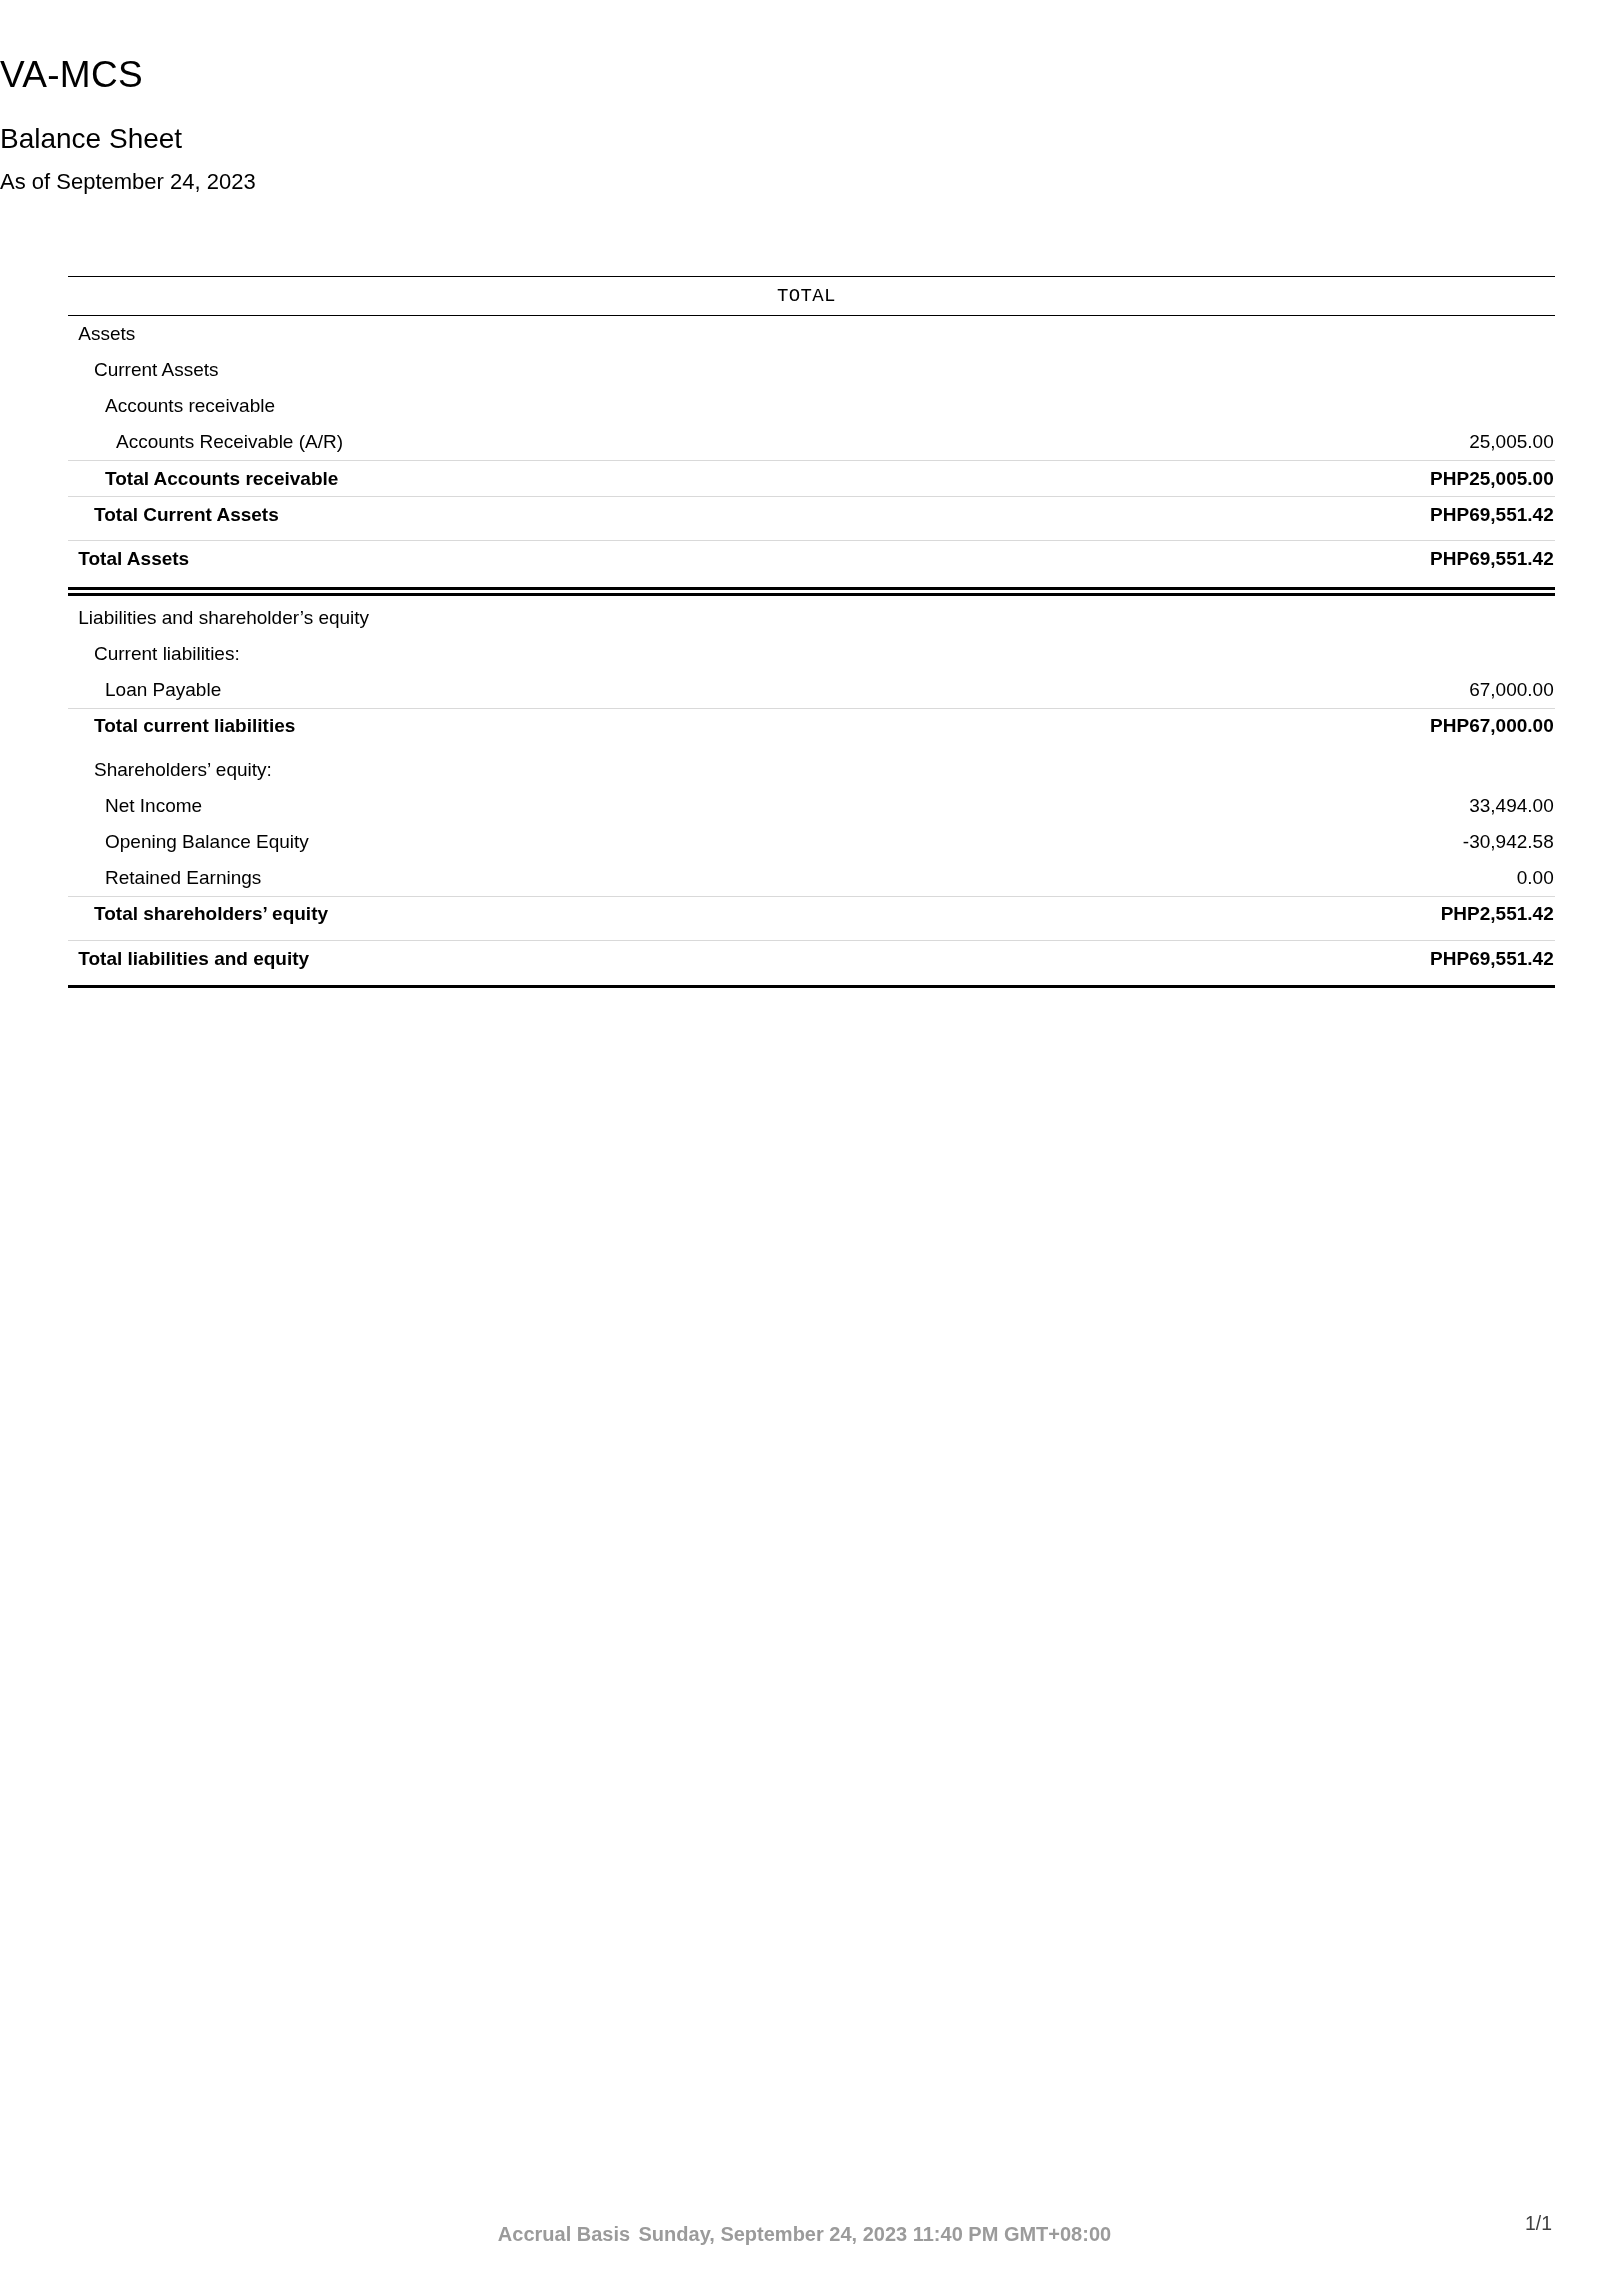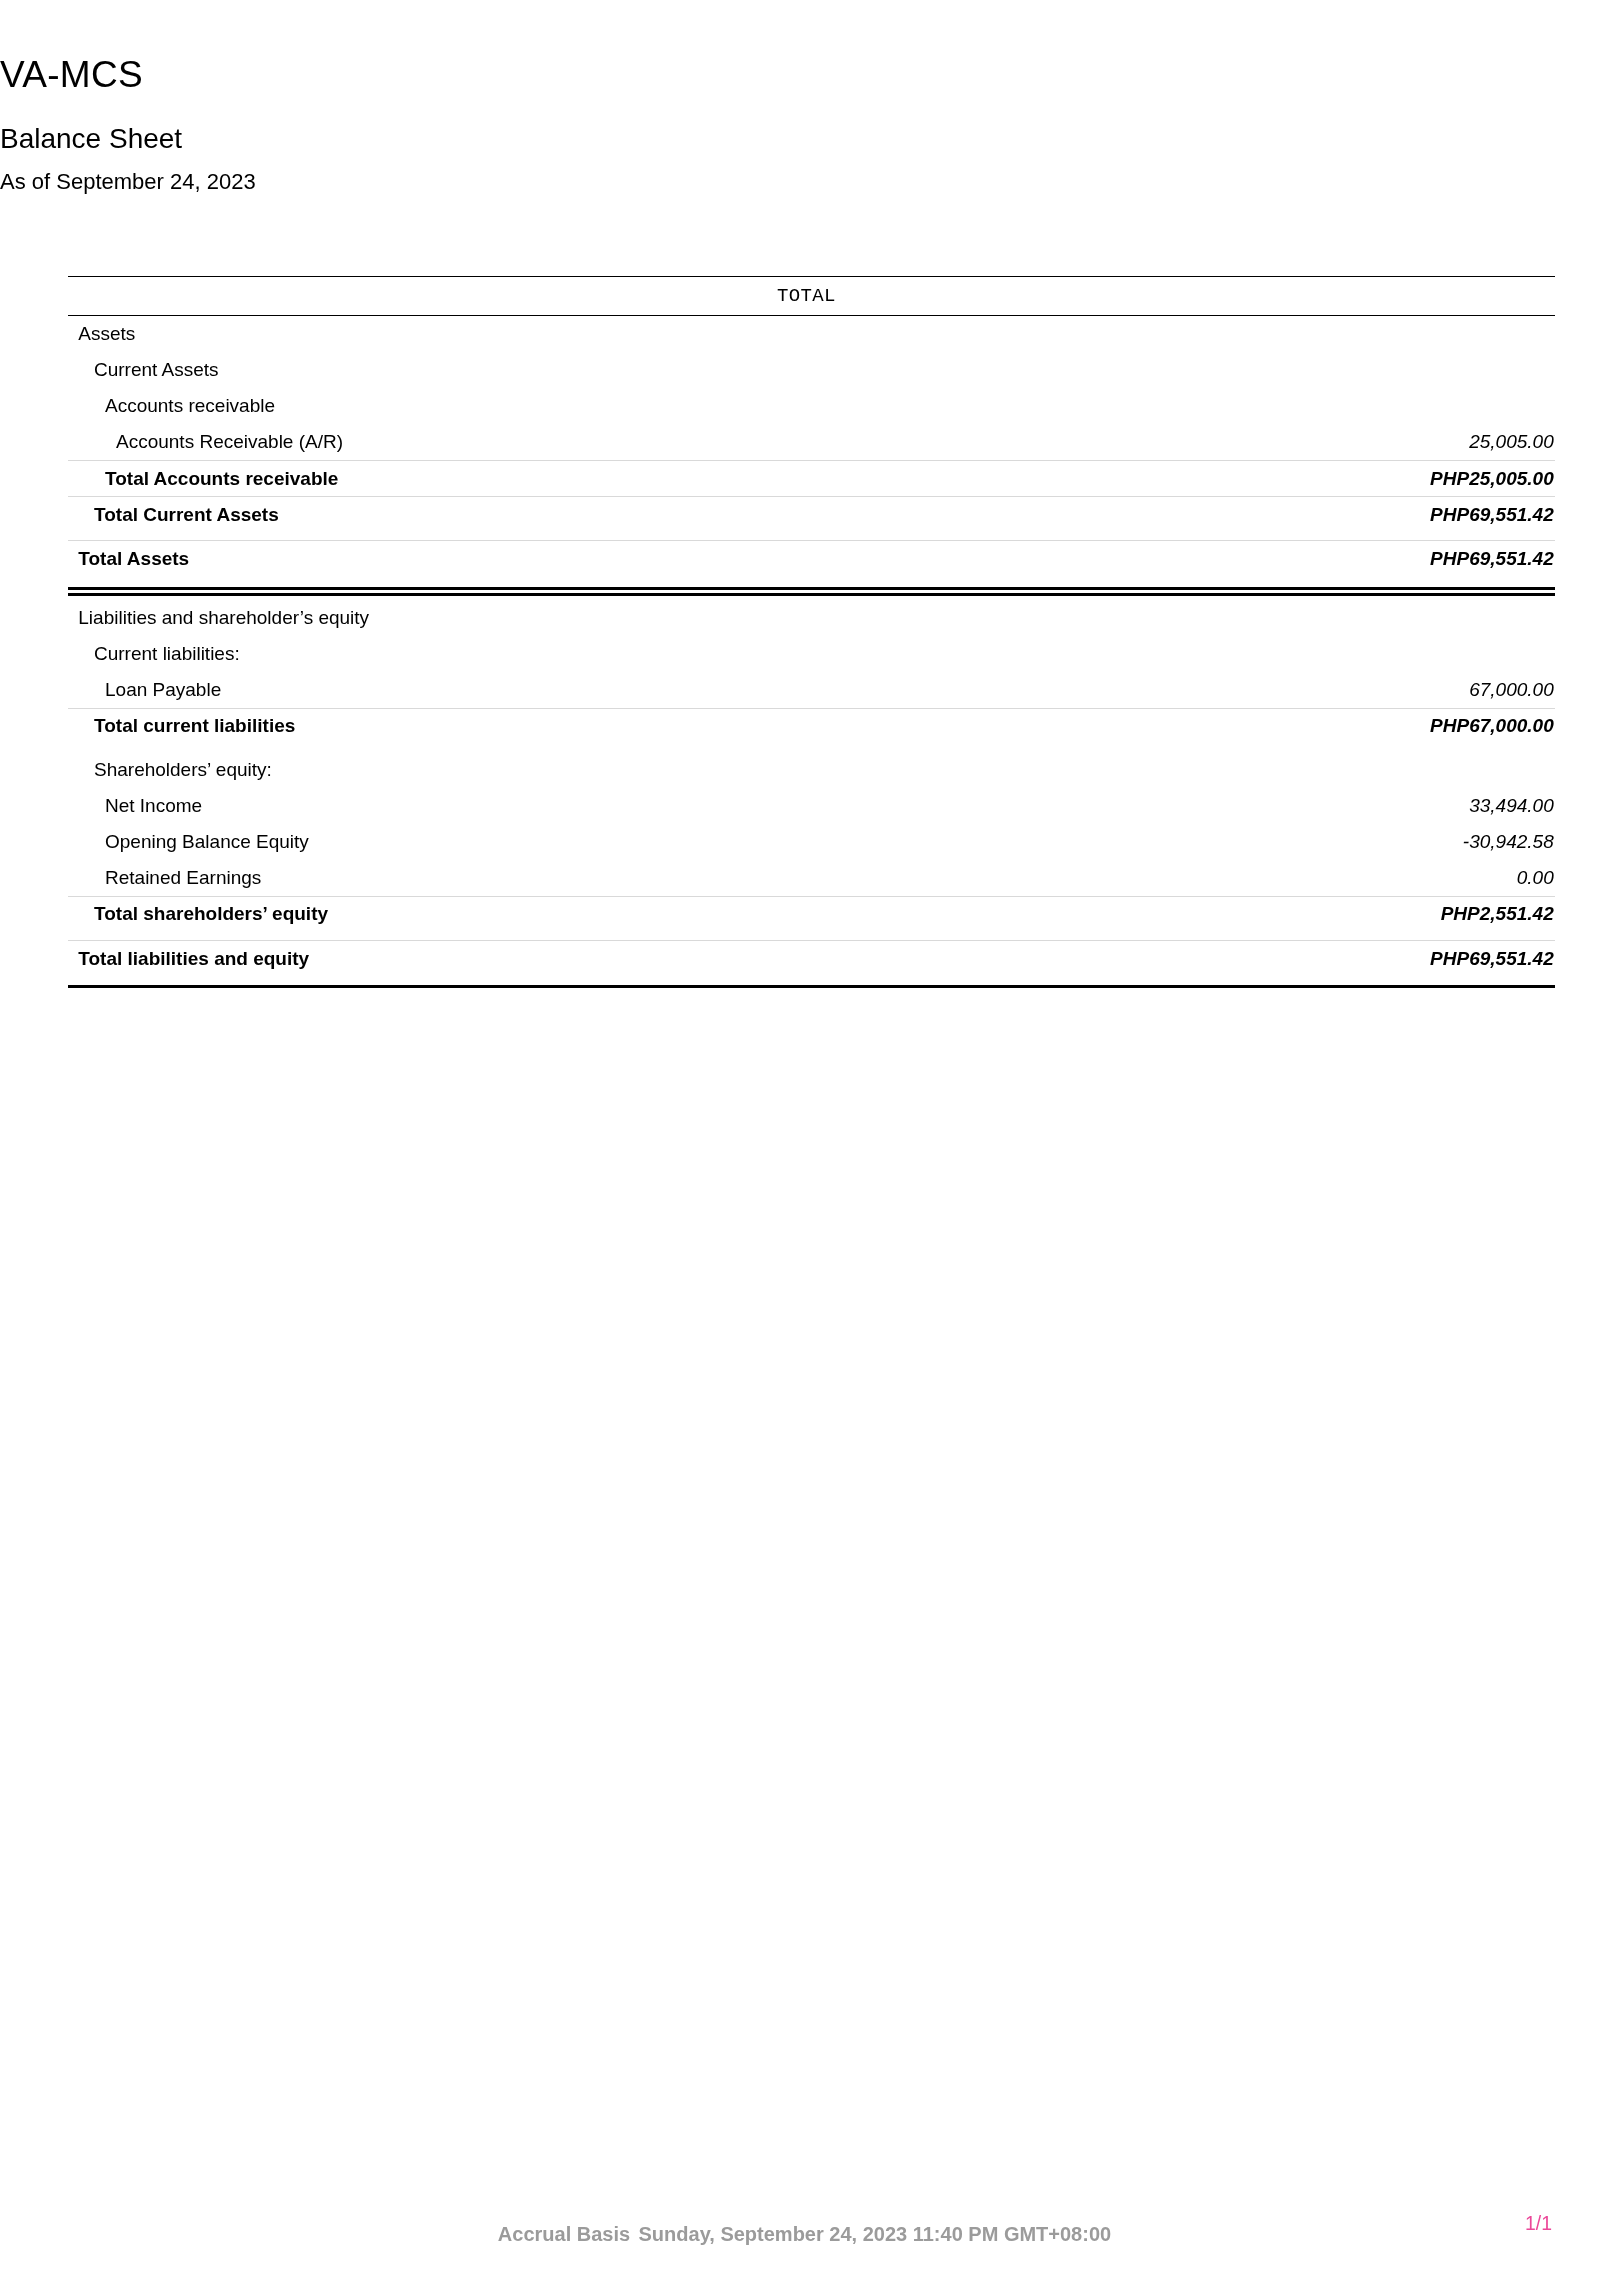--- a/index.html
+++ b/index.html
@@ -37,21 +37,21 @@
     display:flex;
     align-items:center;
     justify-content:space-between;
     height:36px;
     font-size:19px;
   }
   .row.bold { font-weight:bold; }
   .row.sep  { border-top:1.3px solid #d9d9d9;gap:26px; }
   .row.gap  { margin-top:8.4px; }
   .row .lbl { white-space:nowrap; }
-  .row .val { white-space:nowrap; padding-right:1.3px;font-style:italic; }
+  .row .val { white-space:nowrap; padding-right:1.3px; }
   .row.ind-0 .lbl { padding-left:10.3px; }
   .row.ind-1 .lbl { padding-left:26px; }
   .row.ind-2 .lbl { padding-left:37px; }
   .row.ind-3 .lbl { padding-left:48px; }
   .double-rule {
     margin:10.3px 0 3.9px 0;
     height:9px;
     border-top:3.2px solid #000;
     border-bottom:3.2px solid #000;
   }
@@ -64,21 +64,21 @@
     text-align:center;
     color:#9b9b9b;
     font-weight:bold;
     font-size:20px;
   }
   .footer-text .generated { margin-left:8.4px; }
   .page-number {
     position:absolute;
     top:2212px;
     right:71px;
-    color:#ec4899;
+    color:#404040;
     font-size:19.4px;
   }
 </style>
 </head>
 <body>
 
 <div class="page">
 
   <header class="report-header">
     <div class="company-name">VA-MCS</div>

